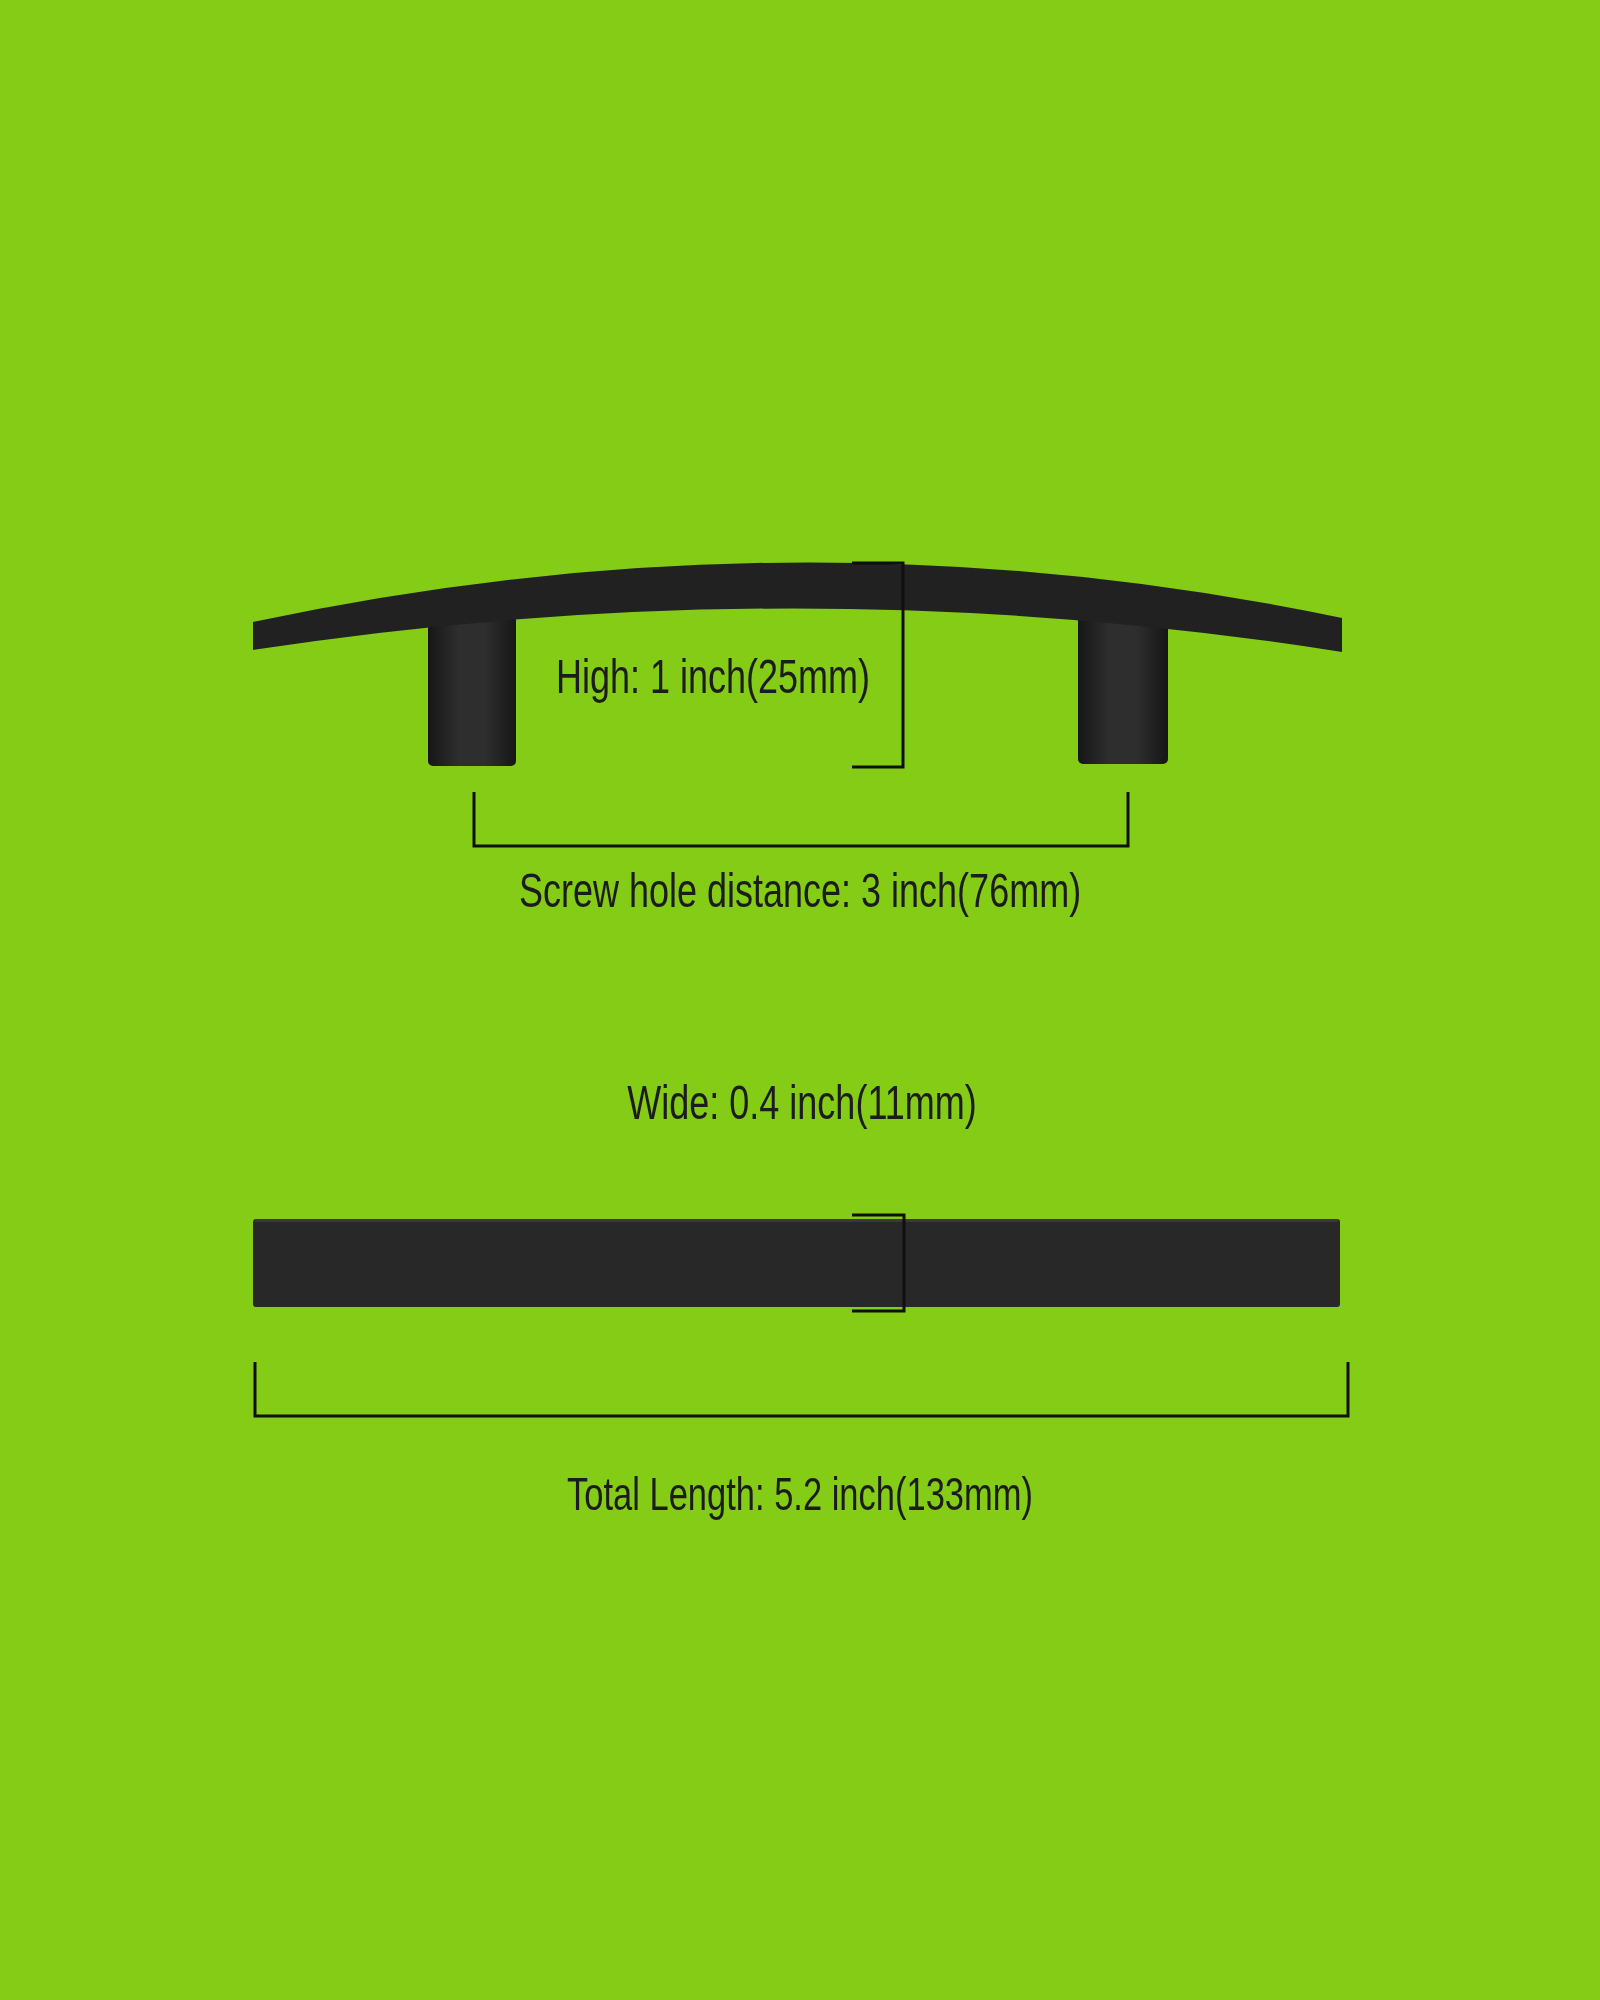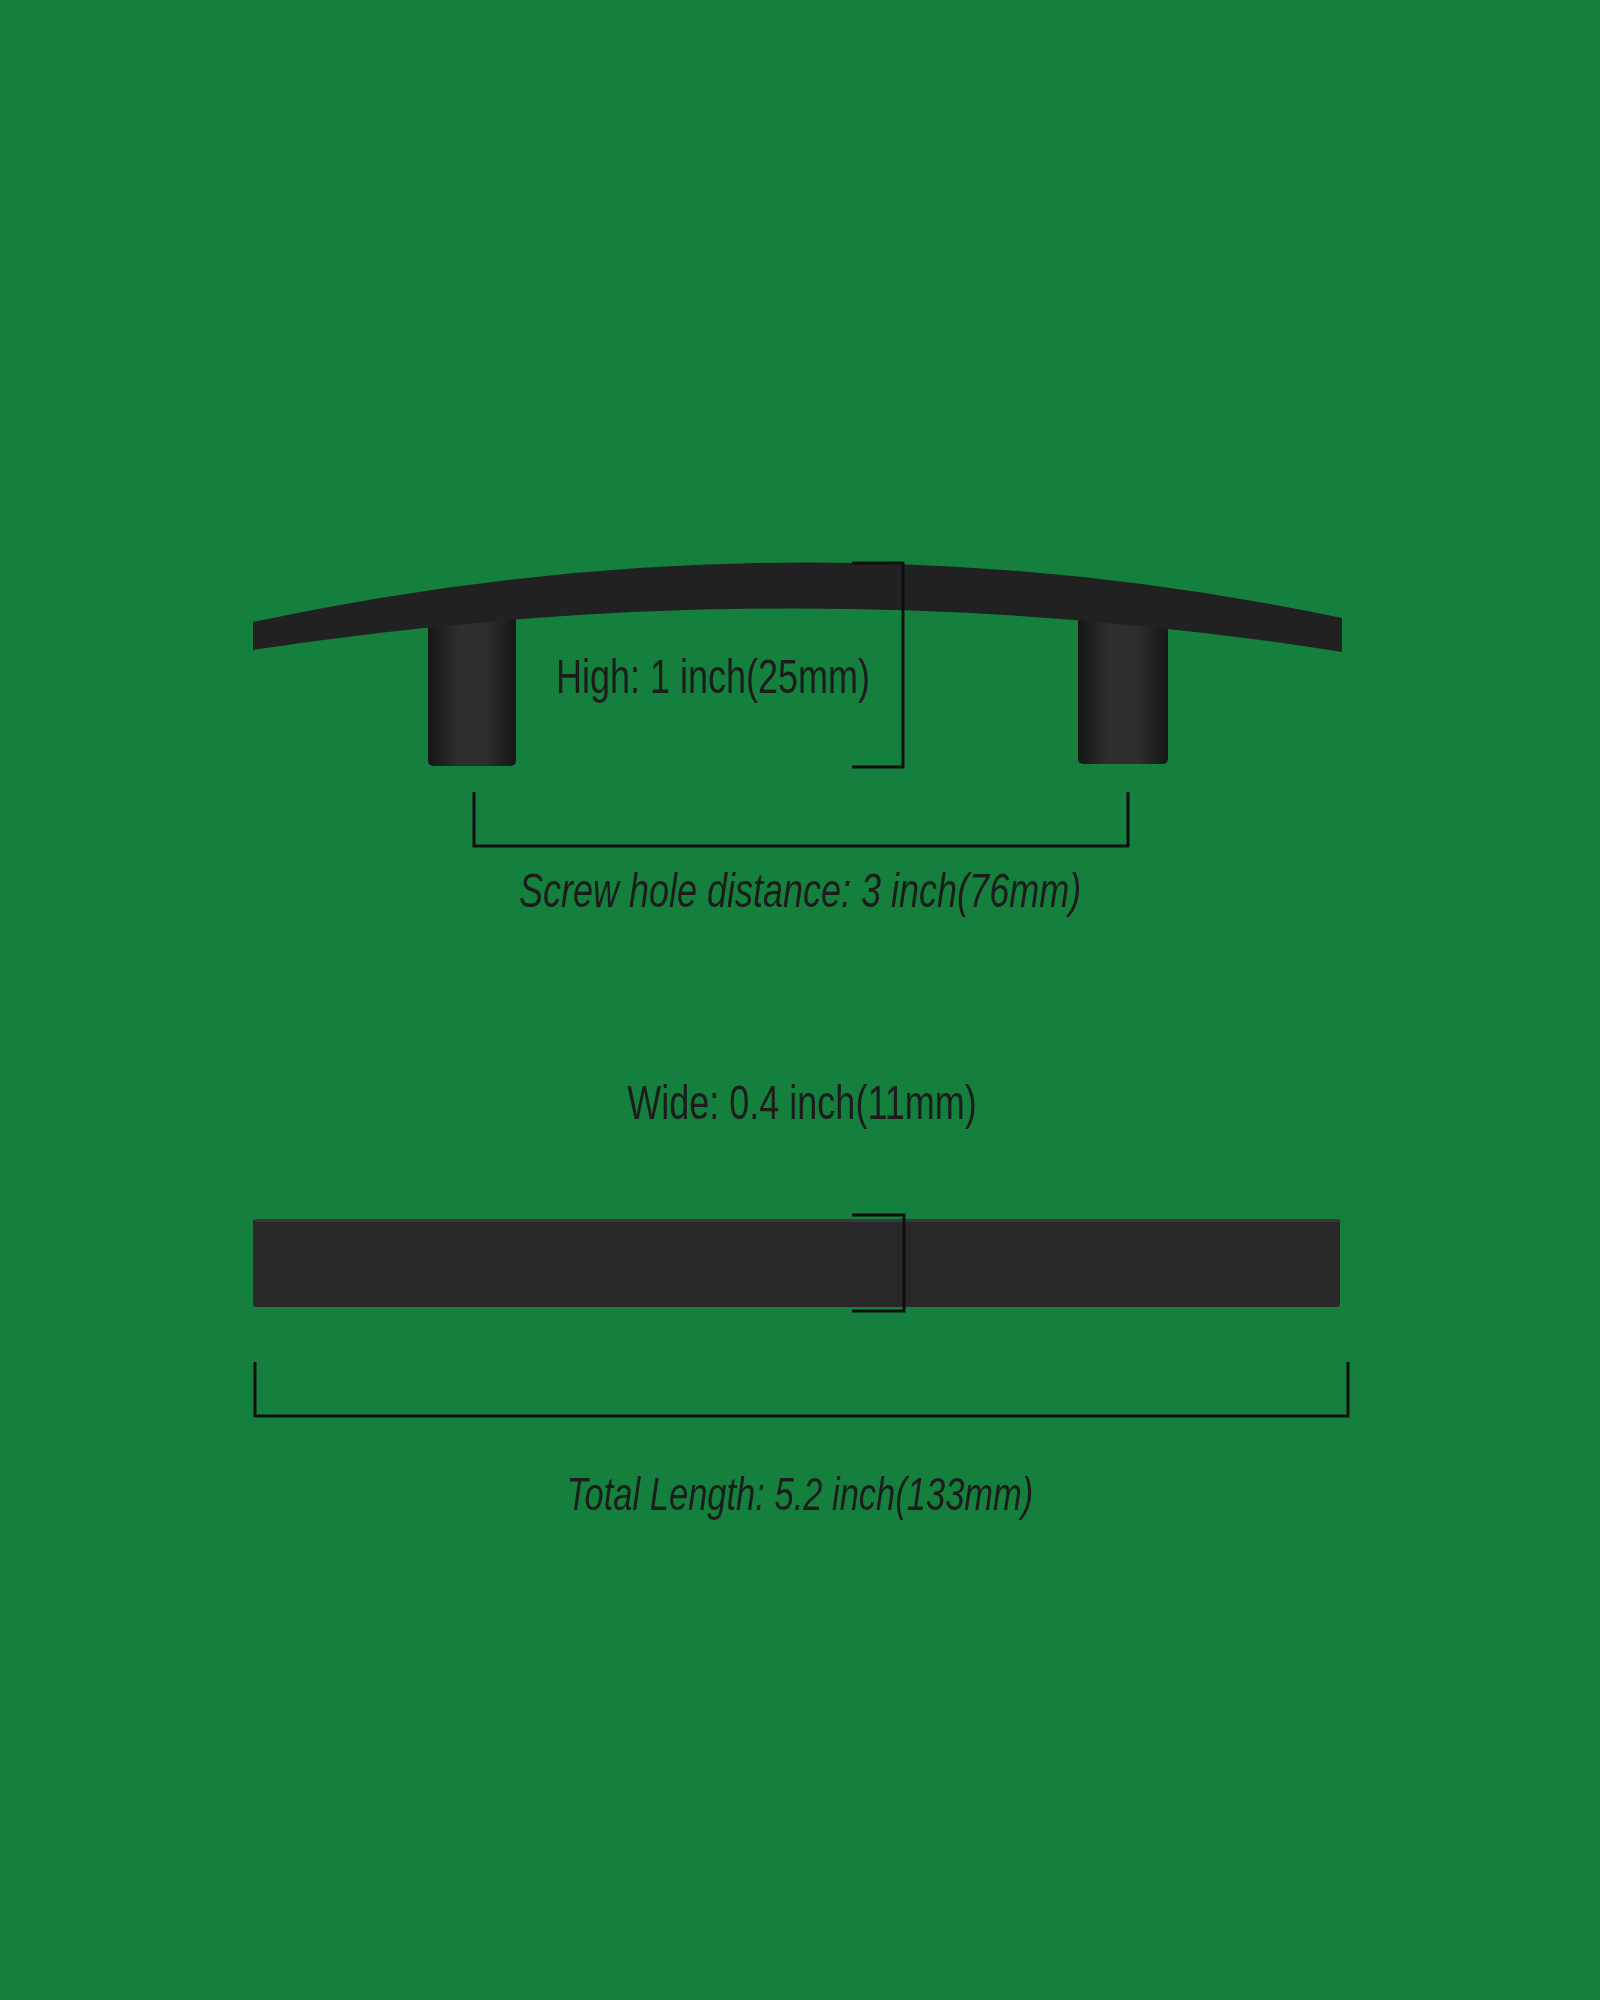--- a/index.html
+++ b/index.html
@@ -4,21 +4,21 @@
 <style>
   html, body {
     margin: 0;
     padding: 0;
     background: #ffffff;
   }
   .stage {
     position: relative;
     width: 1600px;
     height: 2000px;
-    background: #15803d;
+    background: #84cc16;
     overflow: hidden;
     font-family: "Liberation Sans", sans-serif;
   }
   .drawing-svg {
     position: absolute;
     left: 0;
     top: 0;
   }
   .dim-label {
     position: absolute;
@@ -27,21 +27,20 @@
     color: #1c1c1c;
     font-size: 48px;
     line-height: 1;
   }
   .dim-label > span {
     display: inline-block;
     transform: scaleX(0.75);
     transform-origin: 50% 50%;
   }
   .dim-label.italic {
-    font-style: italic;
     text-align: right;
   }
   .label-height { left: 713px; top: 677px; }
   .label-screw  { left: 800px; top: 891px; }
   .label-wide   { left: 802px; top: 1103px; }
   .label-total  { left: 800px; top: 1462px; font-size: 46px; margin-top: 32px; }
 </style>
 </head>
 <body>
 

